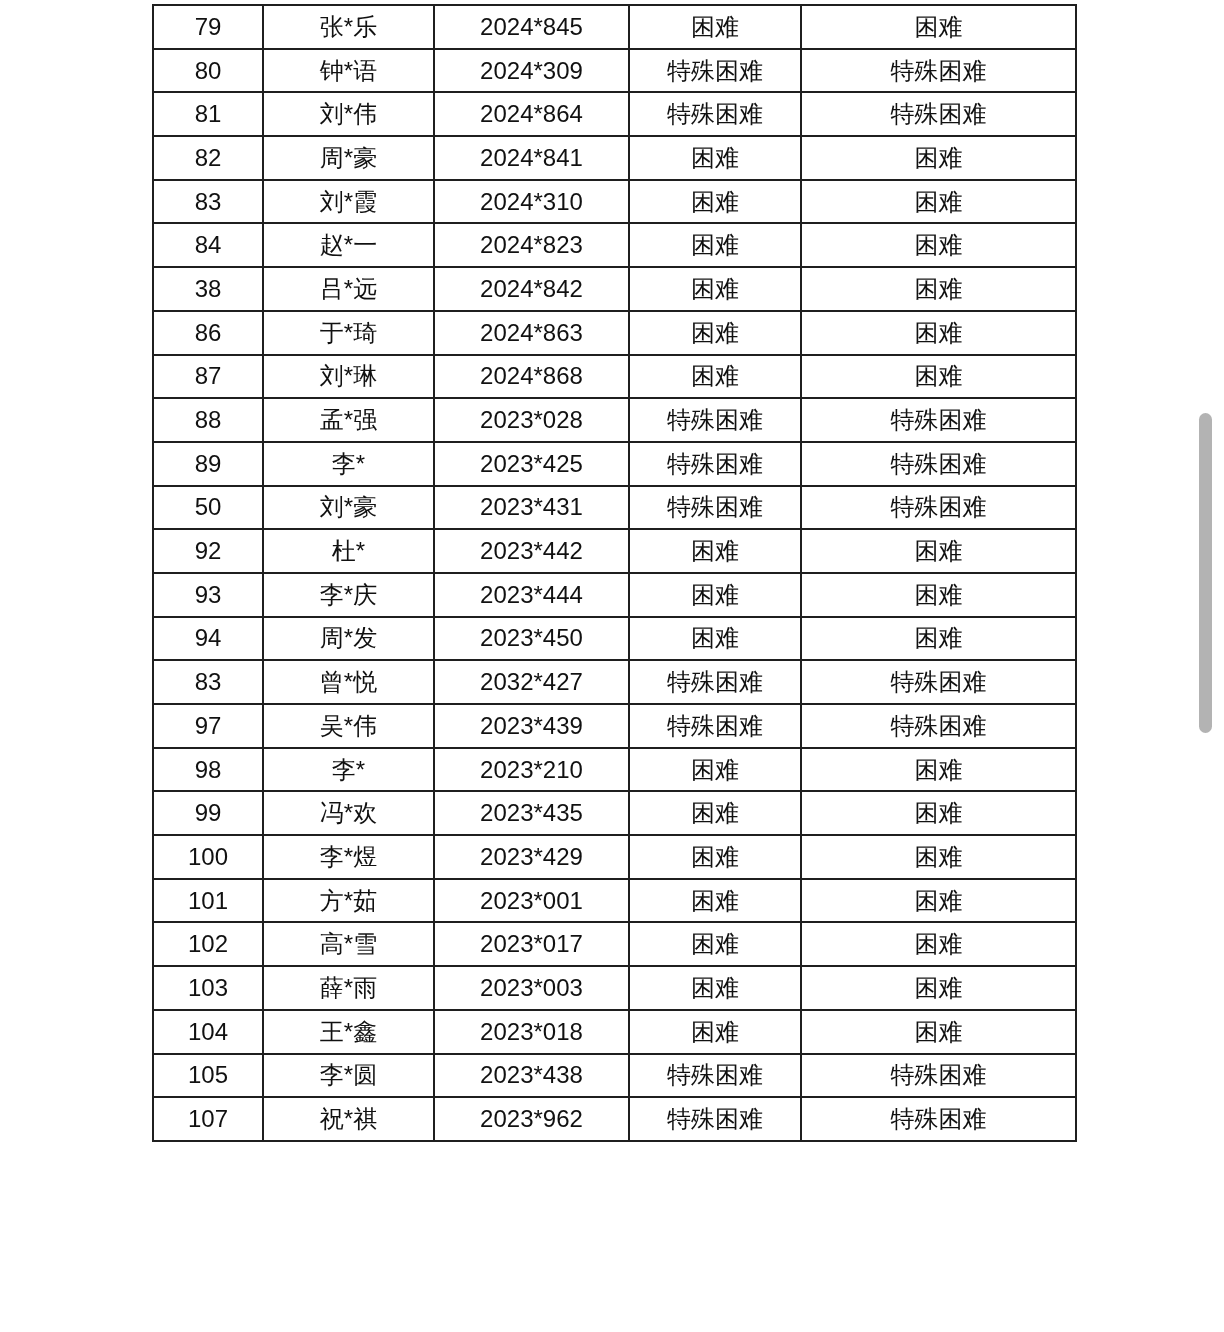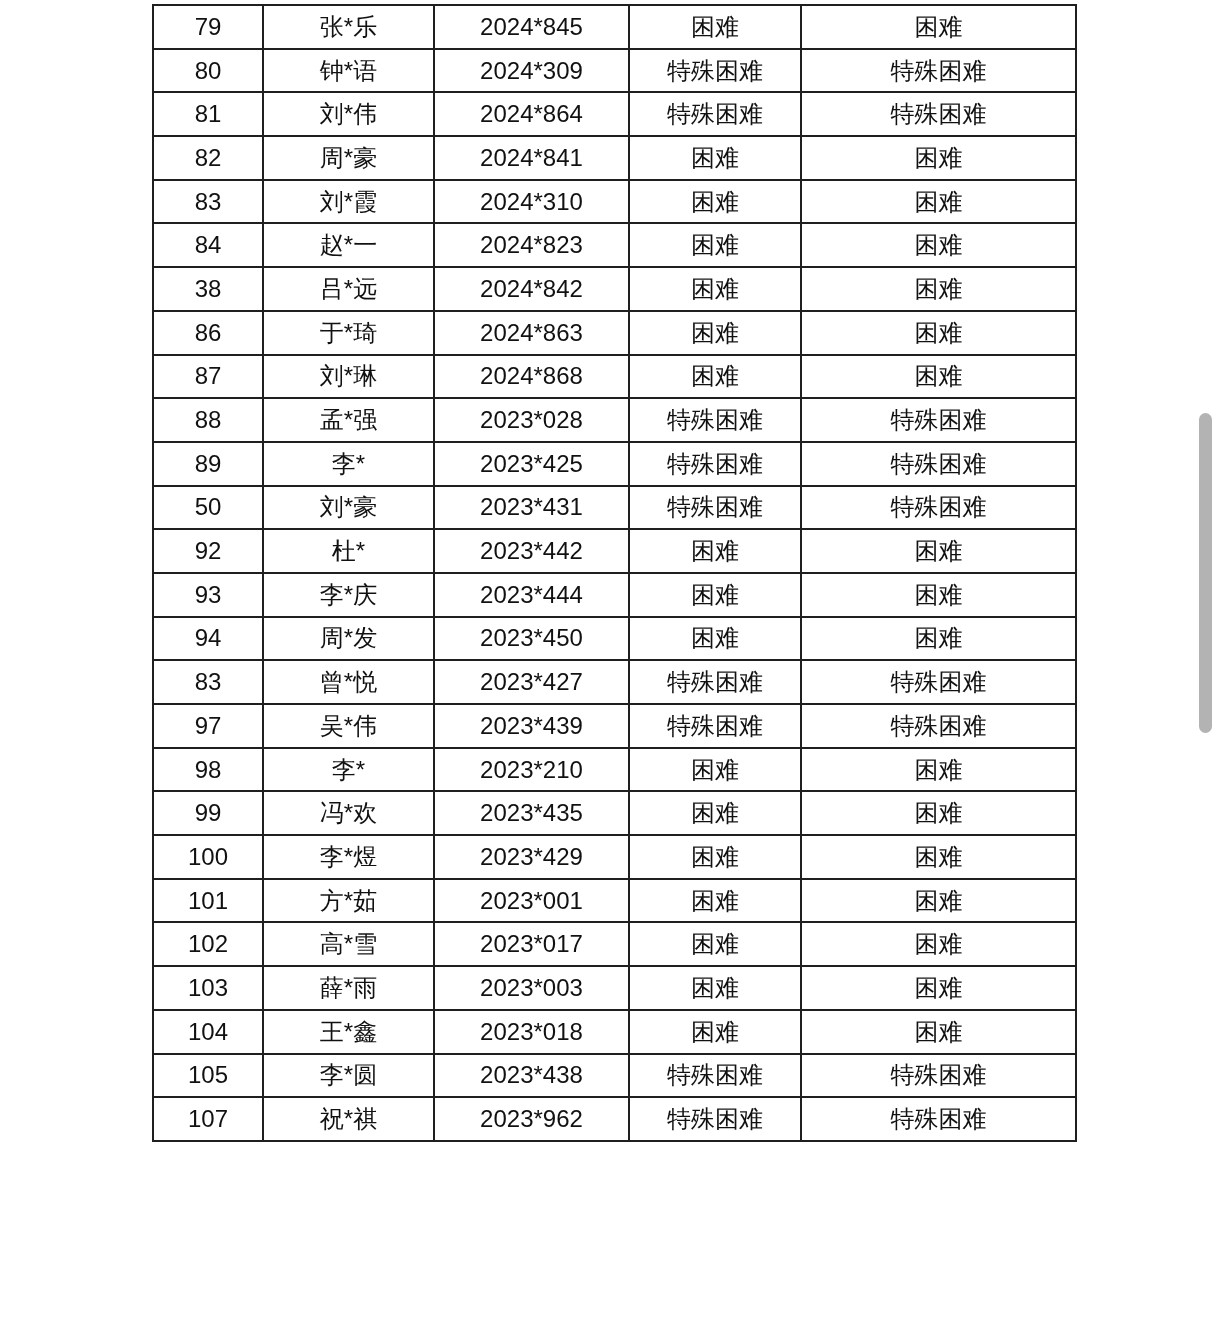--- a/index.html
+++ b/index.html
@@ -158,21 +158,21 @@
         <tr>
     <td>94</td>
     <td>周*发</td>
     <td>2023*450</td>
     <td>困难</td>
     <td>困难</td>
   </tr>
         <tr>
     <td>83</td>
     <td>曾*悦</td>
-    <td>2023*427</td>
+    <td>2032*427</td>
     <td>特殊困难</td>
     <td>特殊困难</td>
   </tr>
         <tr>
     <td>97</td>
     <td>吴*伟</td>
     <td>2023*439</td>
     <td>特殊困难</td>
     <td>特殊困难</td>
   </tr>

